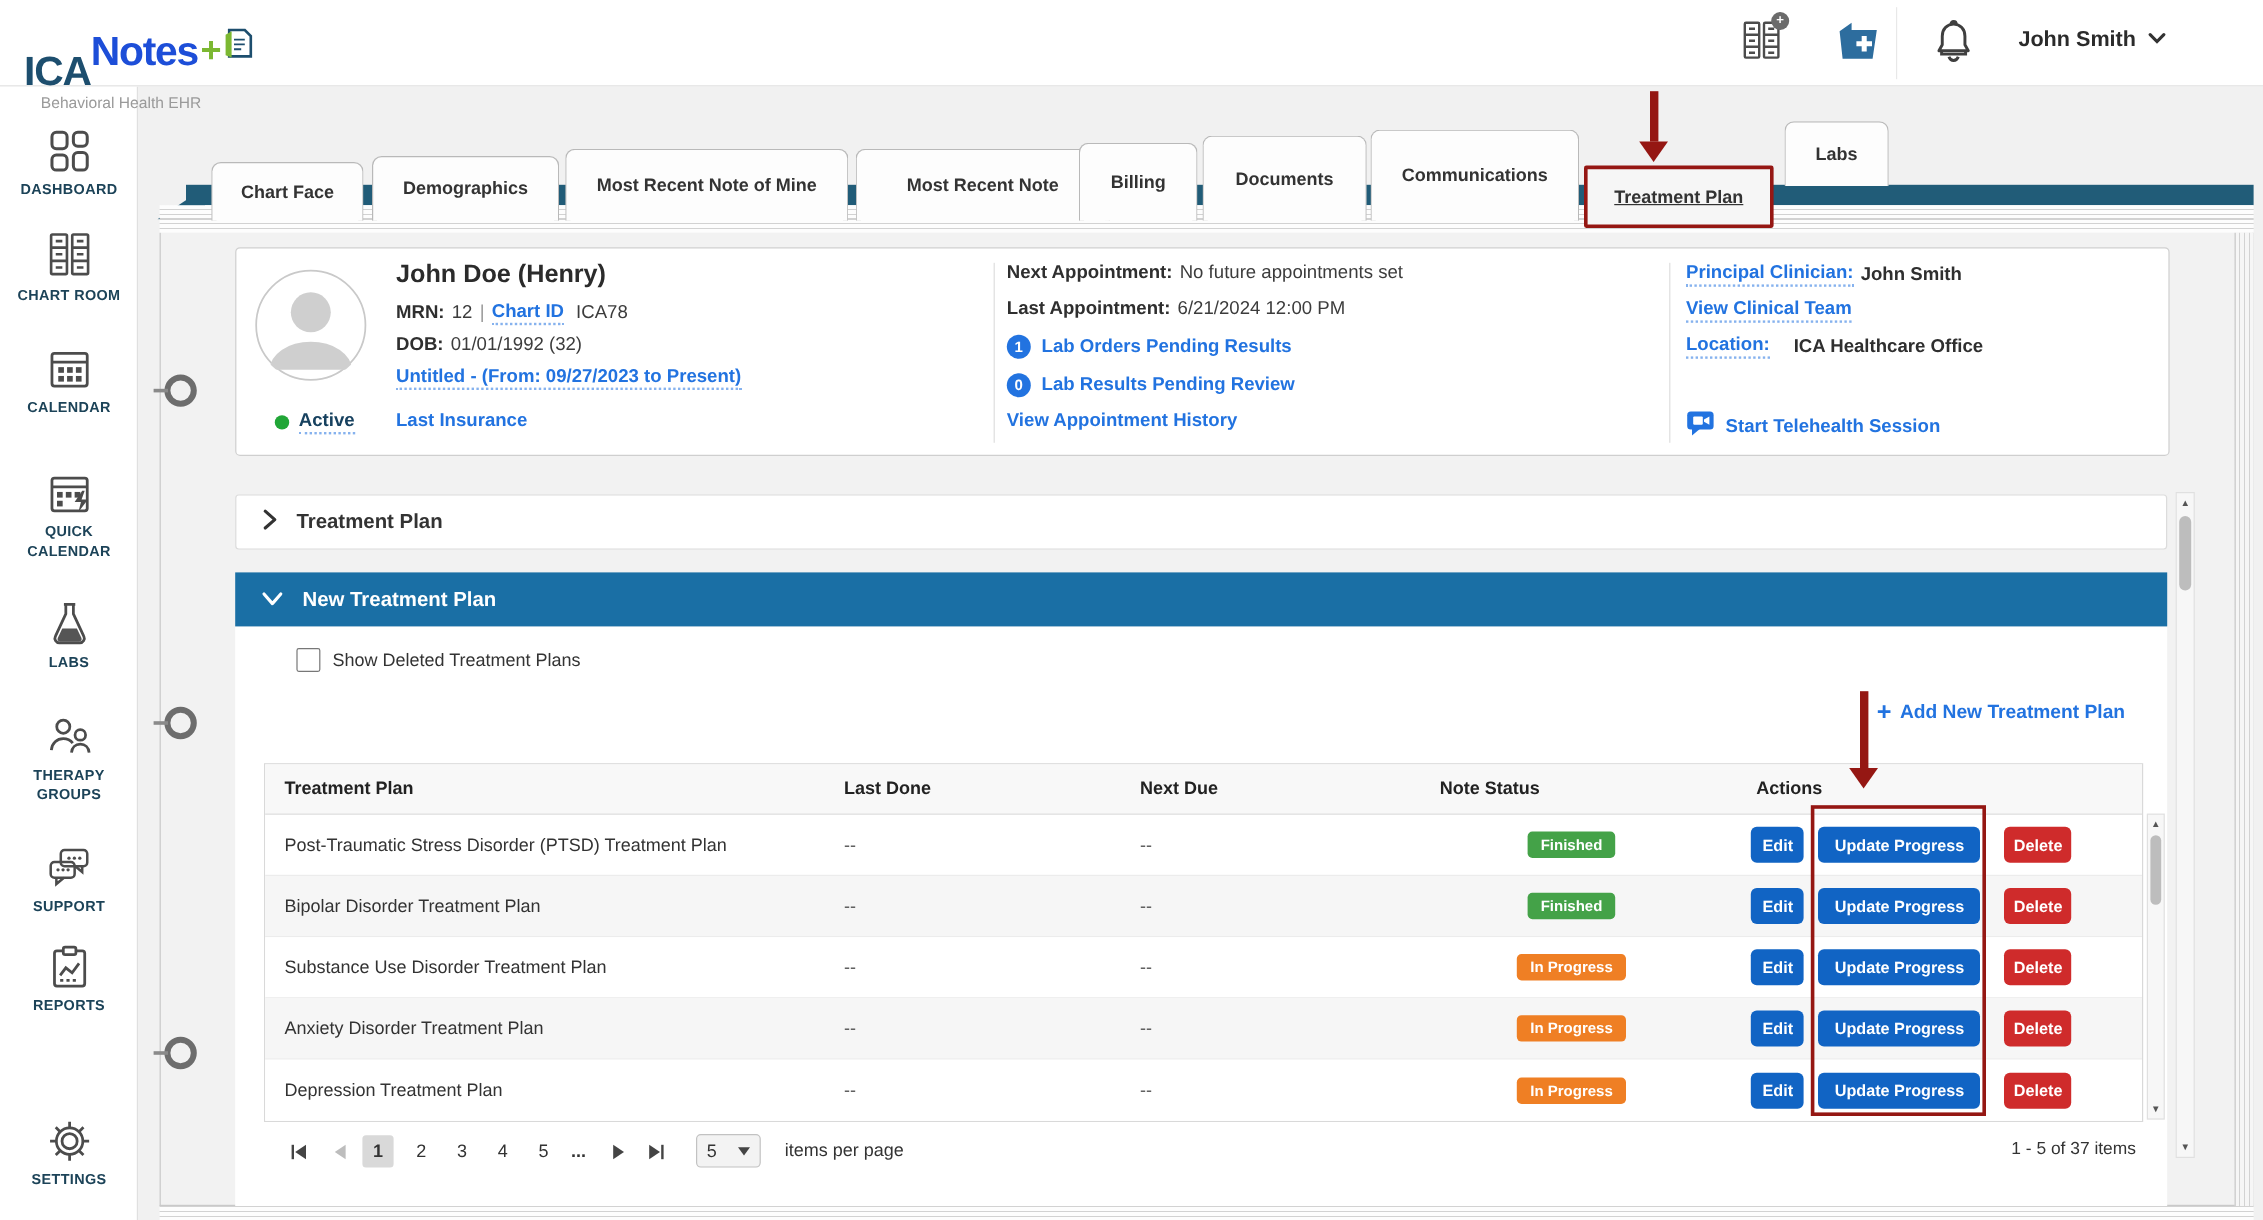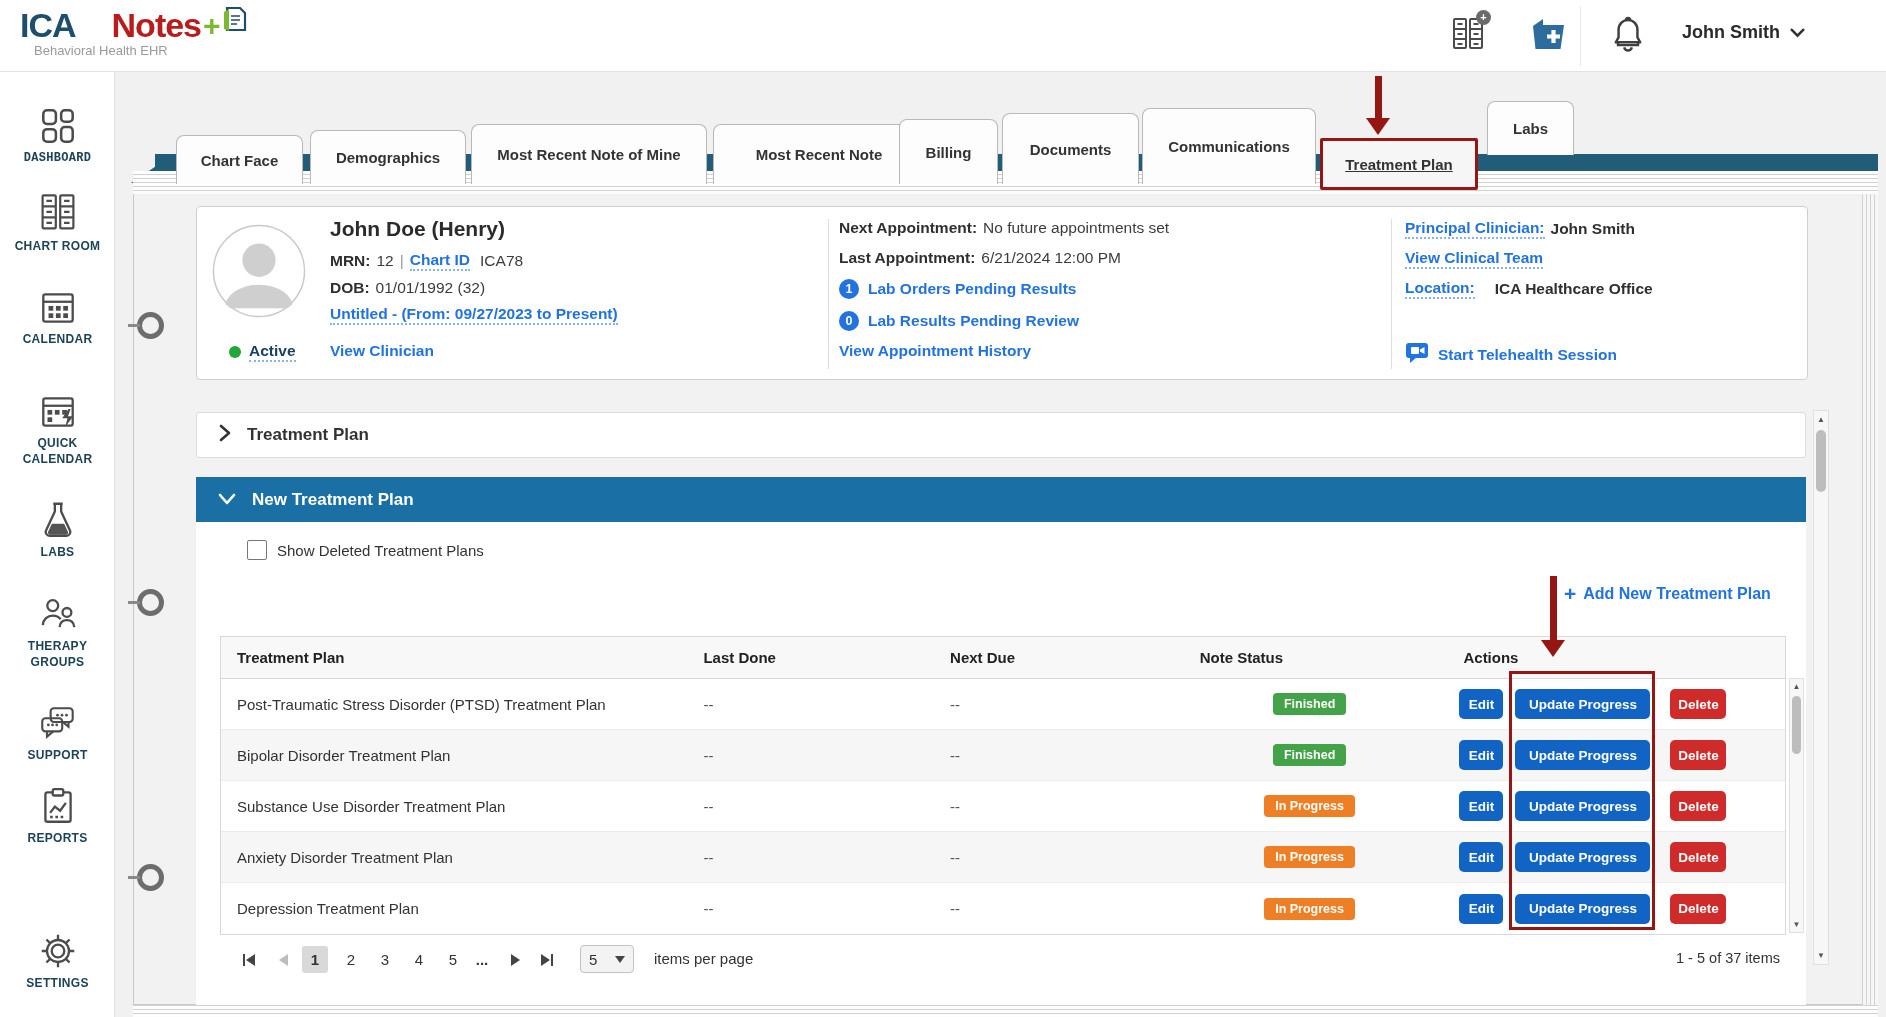--- a/index.html
+++ b/index.html
@@ -3,22 +3,22 @@
 <meta charset="utf-8">
 <title>ICANotes EHR</title>
 <style>
   * { margin:0; padding:0; box-sizing:border-box; }
   html,body { width:1886px; height:1017px; font-family:"Liberation Sans","DejaVu Sans",sans-serif; background:#f1f1f1; overflow:hidden; }
 
   
   .app-header { position:absolute; left:0; top:0; width:1886px; height:72px; background:#fff; border-bottom:1px solid #e3e3e3; z-index:50; }
   .logo-wrap { position:absolute; left:20px; top:6px; }
   .logo-line { font-size:34px; font-weight:800; letter-spacing:-1px; display:flex; align-items:center; }
-  .logo-ica { color:#1d4e6e; }
-  .logo-notes { color:#b91c1c;margin-left:36px; }
+  .logo-ica { color:#1d4e6e;margin-top:35px; }
+  .logo-notes { color:#1d4ed8; }
   .logo-plus { color:#7cb832; font-size:30px; font-weight:800; margin-left:2px; }
   .logo-doc { margin-left:1px; margin-top:-6px; }
   .logo-tagline { font-size:13px; color:#9a9a9a; margin-top:-2px; margin-left:14px; }
   .search-box { position:absolute; left:888px; top:12px; width:505px; height:42px; border:1px solid #c9c9c9; border-radius:6px; background:#fff; display:flex; align-items:center; padding-left:12px; }
   .search-box input { border:none; outline:none; font-size:16px; color:#444; margin-left:9px; width:420px; font-family:inherit; background:transparent; }
   .search-box input::placeholder { color:#6e6e6e; font-weight:600; }
   .hdr-icon { position:absolute; top:14px; width:40px; height:40px; cursor:pointer; }
   .cab-badge { position:absolute; right:-3px; top:-4px; width:15px; height:15px; background:#6b6b6b; border-radius:50%; color:#fff; font-size:11px; font-weight:700; text-align:center; line-height:14px; }
   .hdr-divider { position:absolute; left:1580px; top:6px; width:1px; height:60px; background:#e8e8e8; }
   .user-menu { position:absolute; left:1682px; top:22px; display:flex; align-items:center; gap:10px; cursor:pointer; }
@@ -170,21 +170,21 @@
     <span class="user-name">John Smith</span>
     <span>
       <svg width="15" height="10" viewBox="0 0 15 10">
           <path d="M1.8 1.8 7.5 7.6l5.7-5.8" stroke="#333" stroke-width="2.6" fill="none" stroke-linecap="round"></path>
         </svg>
     </span>
   </div>
 </div>
 
 <div class="sidebar">
-  <div class="side-item" style="top:33px;font-family:Liberation Mono, monospace;">
+  <div class="side-item" style="top:33px;">
     <svg width="42" height="42" viewBox="0 0 40 40" fill="none" stroke="#4c4c4c" stroke-width="2.4">
         <rect x="6" y="5" width="12" height="13" rx="3.5"></rect>
         <rect x="23" y="5" width="11" height="11" rx="3.5"></rect>
         <rect x="6" y="23" width="12" height="12" rx="3.5"></rect>
         <rect x="23" y="21" width="11" height="14" rx="3.5"></rect>
       </svg>
     <span class="side-label">DASHBOARD</span>
   </div>
   <div class="side-item" style="top:119px;">
     <svg width="44" height="44" viewBox="0 0 40 40" fill="none" stroke="#4c4c4c" stroke-width="2">
@@ -344,21 +344,21 @@
       <span>01/01/1992 (32)</span>
     </div>
     <div class="p-row" style="left:133px; top:98px;">
       <span class="lnk dotted">Untitled - (From: 09/27/2023 to Present)</span>
     </div>
     <div class="p-row" style="left:32px; top:135px; gap:8px;">
       <span class="green-dot"></span>
       <span class="active-lnk">Active</span>
     </div>
     <div class="p-row" style="left:133px; top:135px;">
-      <span class="lnk">View Clinician</span>
+      <span class="lnk">Last Insurance</span>
     </div>
 
     <div class="vdiv" style="left:631px;"></div>
 
     <div class="p-row" style="left:642px; top:12px;">
       <span class="lbl">Next Appointment:</span>
       <span>No future appointments set</span>
     </div>
     <div class="p-row" style="left:642px; top:42px;">
       <span class="lbl">Last Appointment:</span>

